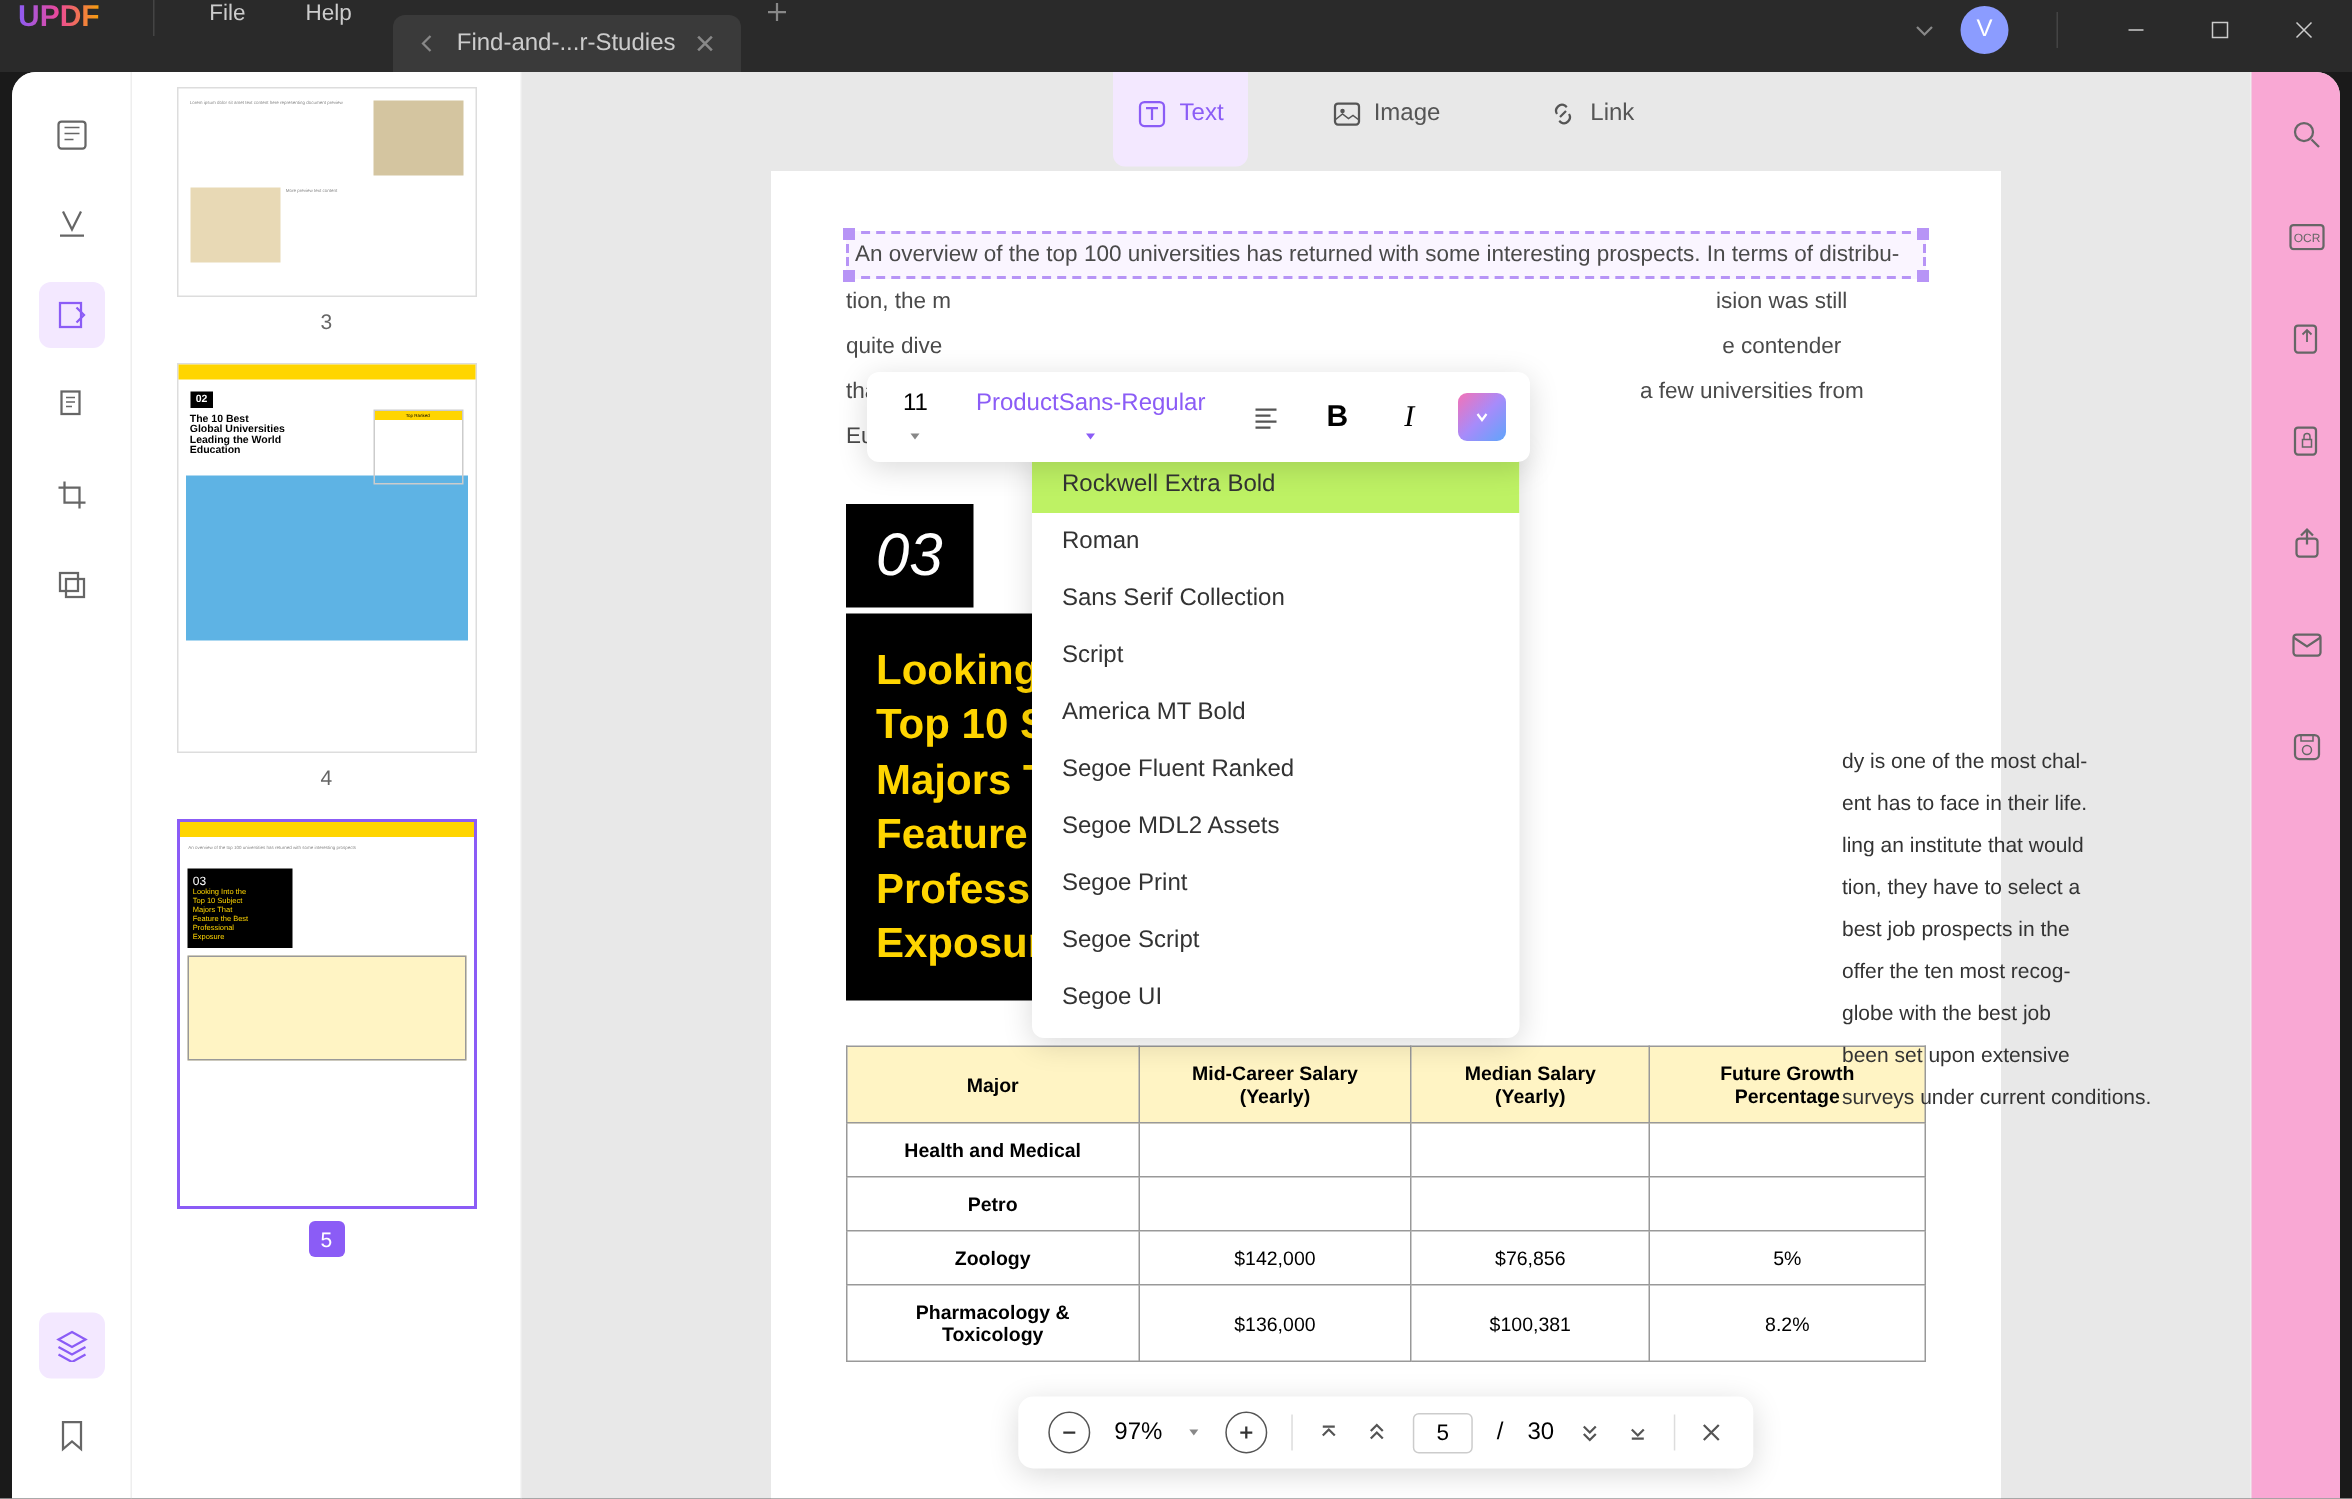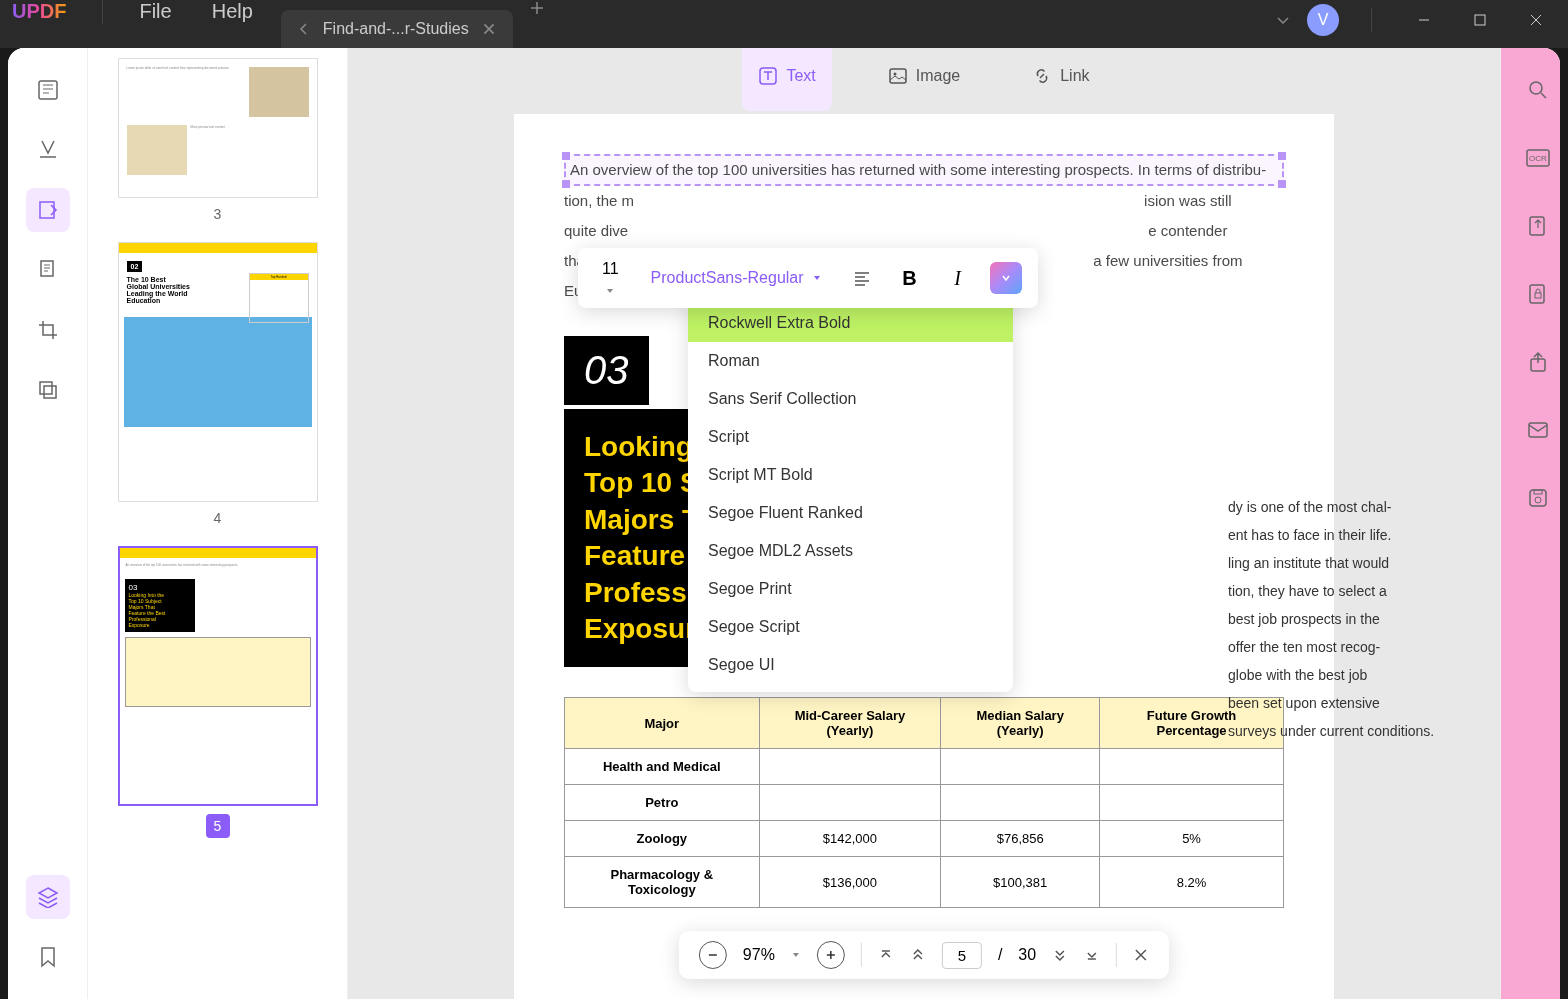--- a/index.html
+++ b/index.html
@@ -2,21 +2,21 @@
 <html><head>
 <meta charset="utf-8">
 <style>
 * { margin: 0; padding: 0; box-sizing: border-box; font-family: -apple-system, BlinkMacSystemFont, "Segoe UI", sans-serif; }
 body { background: #1a1a1a; width: 1568px; height: 999px; overflow: hidden; position: relative; }
 
 
 .titlebar { height: 48px; background: #2a2a2a; display: flex; align-items: flex-start; padding: 0 12px; color: #ccc; }
 .logo { font-weight: bold; font-size: 20px; margin-right: 20px; background: linear-gradient(90deg, #8b5cf6, #ec4899, #f59e0b); -webkit-background-clip: text; color: transparent; }
 .divider-v { width: 1px; height: 24px; background: #444; margin: 0 16px; }
-.menu-item { padding: 0 20px; cursor: pointer; font-size: 20px; }
+.menu-item { padding: 0 20px; cursor: pointer; font-size: 15px; }
 .tab { background: #3a3a3a; border-radius: 8px 8px 0 0; padding: 8px 16px; display: flex; align-items: center; gap: 12px; margin-left: 8px; margin-top: 10px; height: 38px; }
 .tab-close { width: 16px; height: 16px; cursor: pointer; }
 .tab-add { margin-left: 16px; cursor: pointer; }
 .titlebar-right { margin-left: auto; display: flex; align-items: center; gap: 16px; }
 .avatar { width: 32px; height: 32px; border-radius: 50%; background: #8b9cff; display: flex; align-items: center; justify-content: center; color: white; font-weight: 500; }
 .win-btn { width: 40px; height: 40px; display: flex; align-items: center; justify-content: center; cursor: pointer; }
 
 
 .main-area { position: absolute; top: 48px; left: 0; right: 0; bottom: 0; background: #f5f5f5; border-radius: 16px 16px 0 0; display: flex; margin: 0 8px; overflow: hidden; }
 
@@ -43,21 +43,21 @@
 
 
 .doc-page { width: 820px; background: white; margin: 10px auto; padding: 40px 50px; min-height: 900px; position: relative; }
 .selected-text { border: 2px dashed #b794f6; padding: 2px 4px; background: #faf5ff; color: #4a4a4a; font-size: 15px; line-height: 1.6; position: relative; }
 .sel-handle { position: absolute; width: 8px; height: 8px; background: #b794f6; }
 .body-text { color: #4a4a4a; font-size: 15px; line-height: 2; text-align: justify; }
 
 
 .format-toolbar { position: absolute; top: 200px; left: 570px; background: white; border-radius: 8px; box-shadow: 0 4px 20px rgba(0,0,0,0.15); padding: 8px 16px; display: flex; align-items: center; gap: 16px; z-index: 100; }
 .font-size-sel { display: flex; align-items: center; gap: 8px; padding: 4px 8px; cursor: pointer; flex-direction: column; }
-.font-name-sel { display: flex; align-items: center; gap: 8px; padding: 4px 8px; cursor: pointer; color: #8b5cf6; }
+.font-name-sel { display: flex; align-items: center; gap: 8px; padding: 4px 8px; cursor: pointer; color: #8b5cf6; flex-direction: column; }
 .fmt-btn { width: 32px; height: 32px; display: flex; align-items: center; justify-content: center; cursor: pointer; }
 .color-btn { width: 32px; height: 32px; border-radius: 6px; background: linear-gradient(135deg, #f472b6, #a78bfa, #60a5fa); cursor: pointer; display: flex; align-items: center; justify-content: center; }
 
 
 .font-dropdown { position: absolute; top: 248px; left: 680px; background: white; border-radius: 8px; box-shadow: 0 4px 20px rgba(0,0,0,0.15); width: 325px; z-index: 99; padding: 8px 0; max-height: 440px; overflow-y: auto; }
 .font-item { padding: 10px 20px; cursor: pointer; font-size: 16px; color: #333; }
 .font-dropdown::-webkit-scrollbar { width: 8px; }
 .font-dropdown::-webkit-scrollbar-thumb { background: #ccc; border-radius: 4px; }
 
 
@@ -385,21 +385,21 @@
           <path d="M2 3l3 4 3-4" stroke="white" fill="none" stroke-width="1.5"></path>
         </svg>
     </div>
   </div>
 
   <div class="font-dropdown">
     <div class="font-item" style="background:#bef264;">Rockwell Extra Bold</div>
     <div class="font-item">Roman</div>
     <div class="font-item">Sans Serif Collection</div>
     <div class="font-item">Script</div>
-    <div class="font-item">Script MT Bold</div>
+    <div class="font-item">America MT Bold</div>
     <div class="font-item">Segoe Fluent Ranked</div>
     <div class="font-item">Segoe MDL2 Assets</div>
     <div class="font-item">Segoe Print</div>
     <div class="font-item">Segoe Script</div>
     <div class="font-item">Segoe UI</div>
   </div>
 
   <div class="right-sidebar">
     <div class="sidebar-icon">
         <svg width="22" height="22" viewBox="0 0 22 22">

